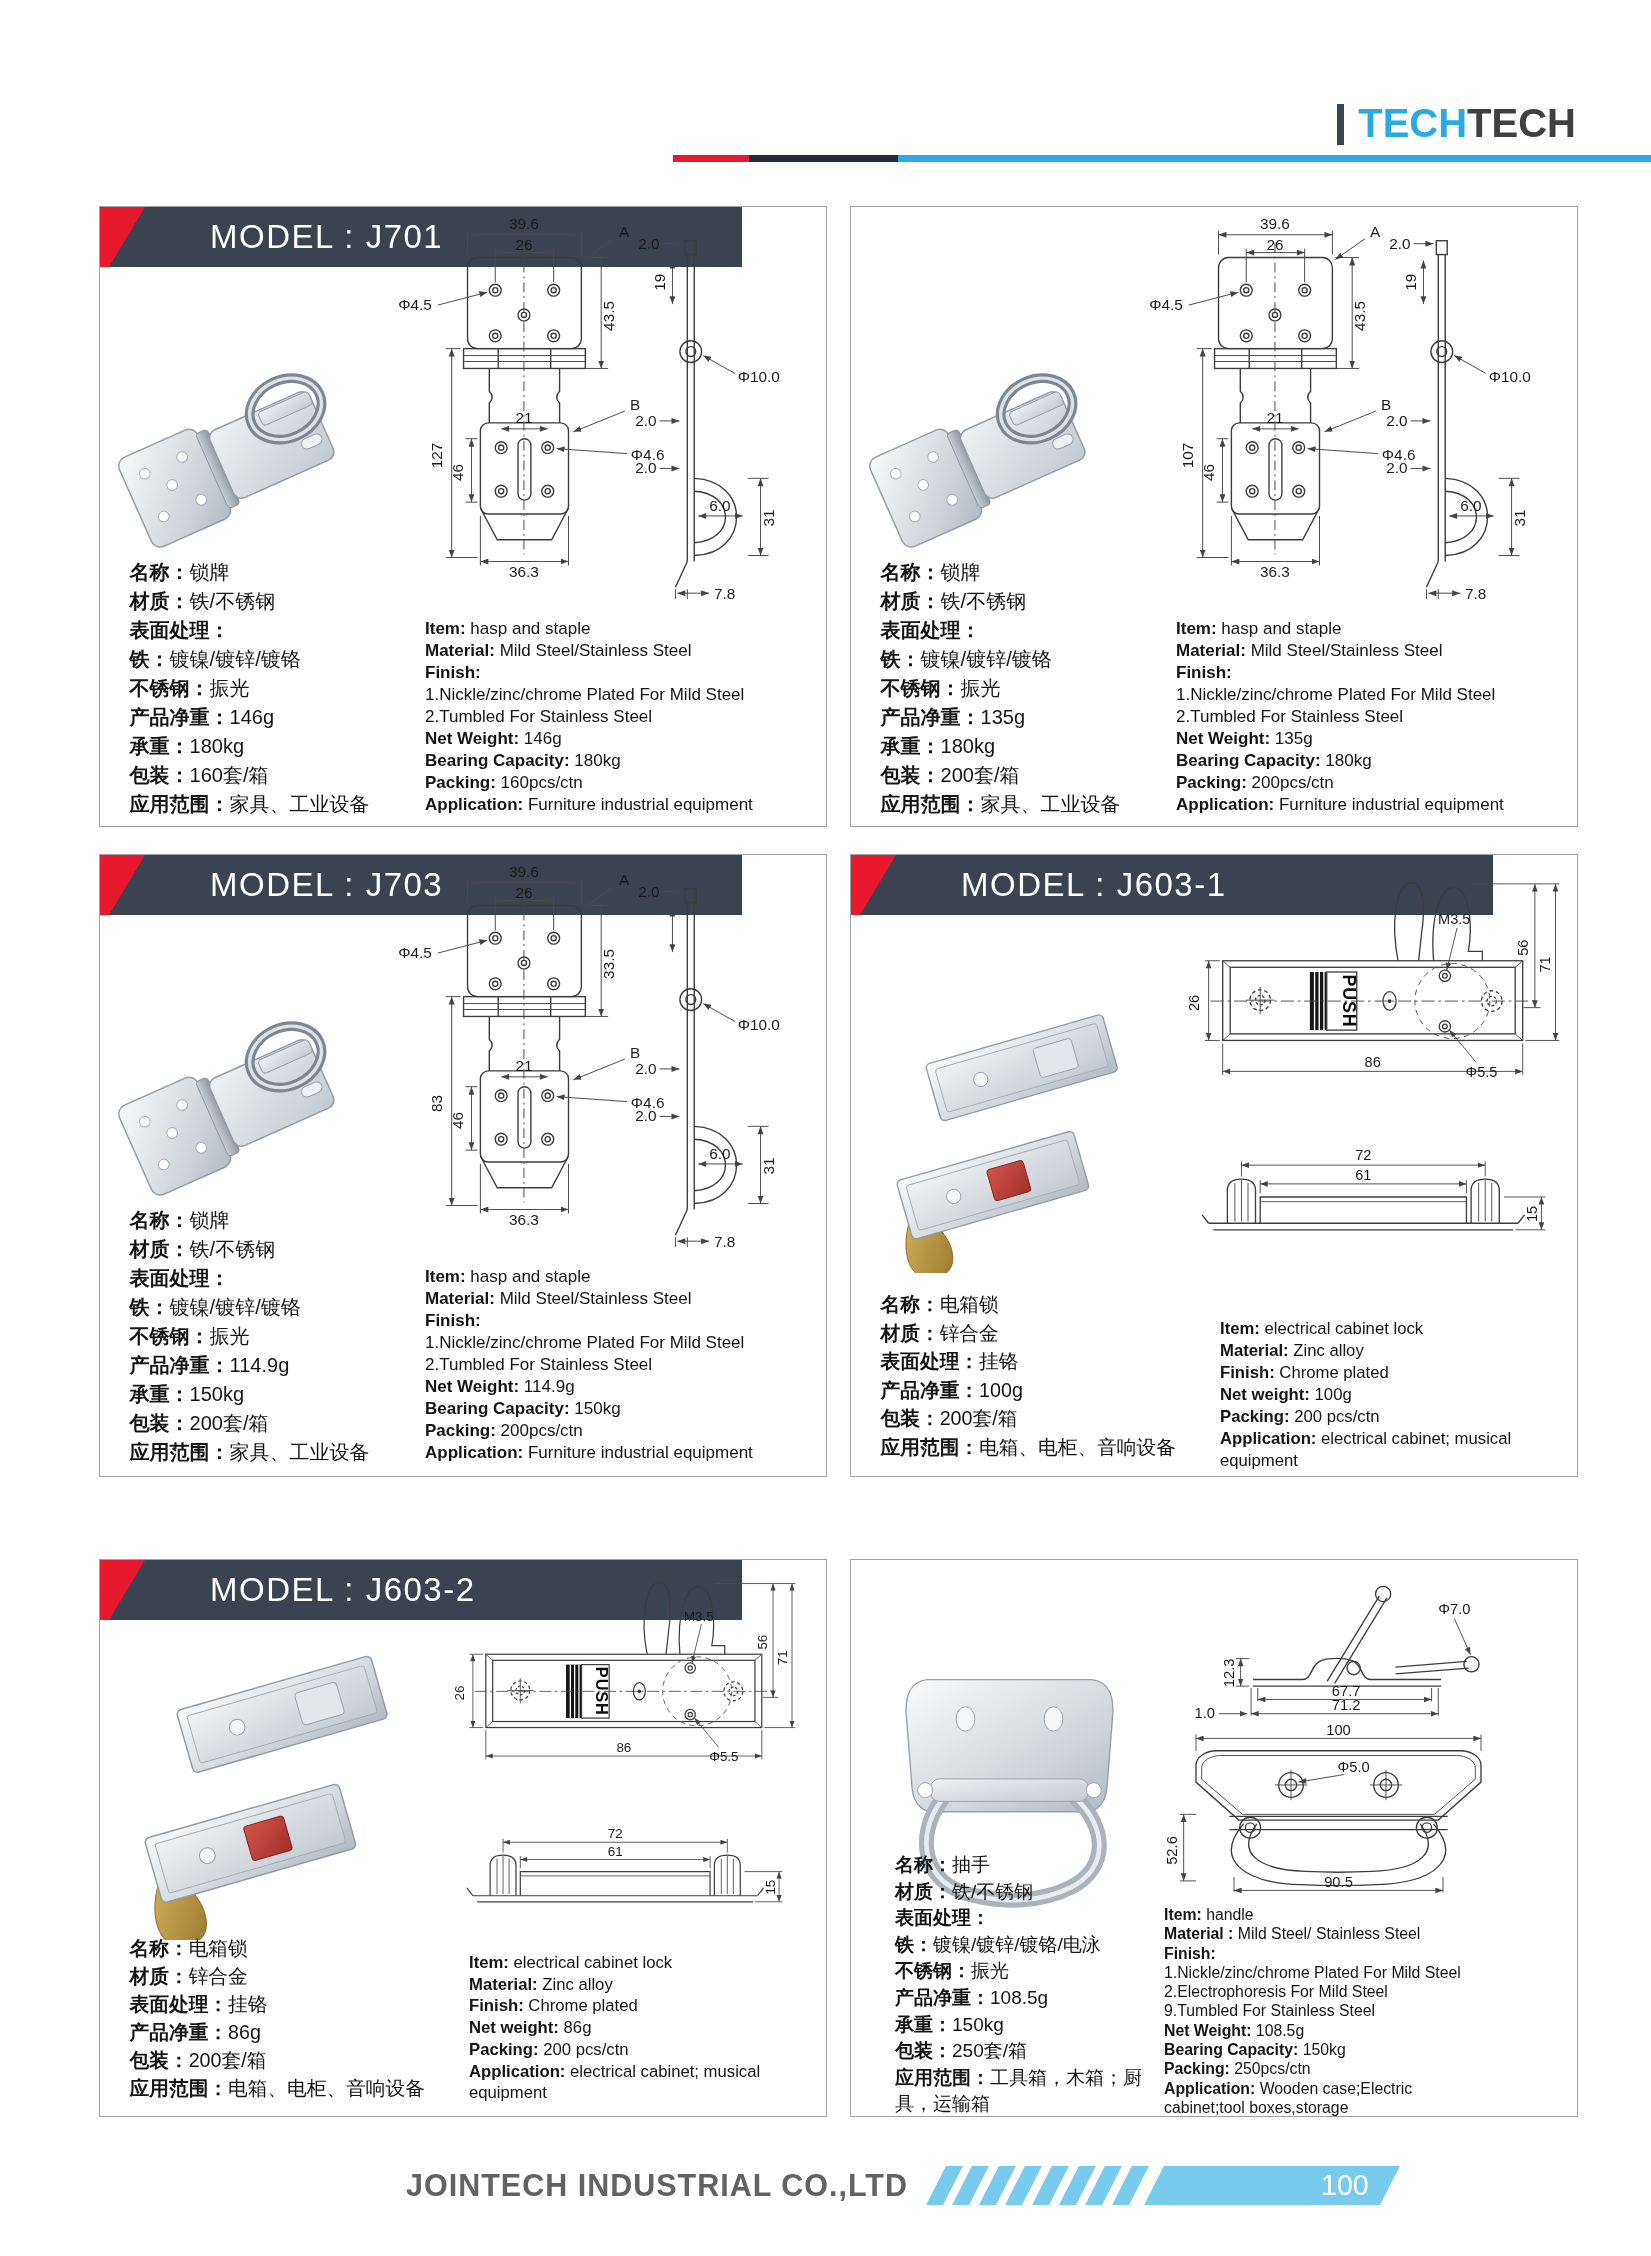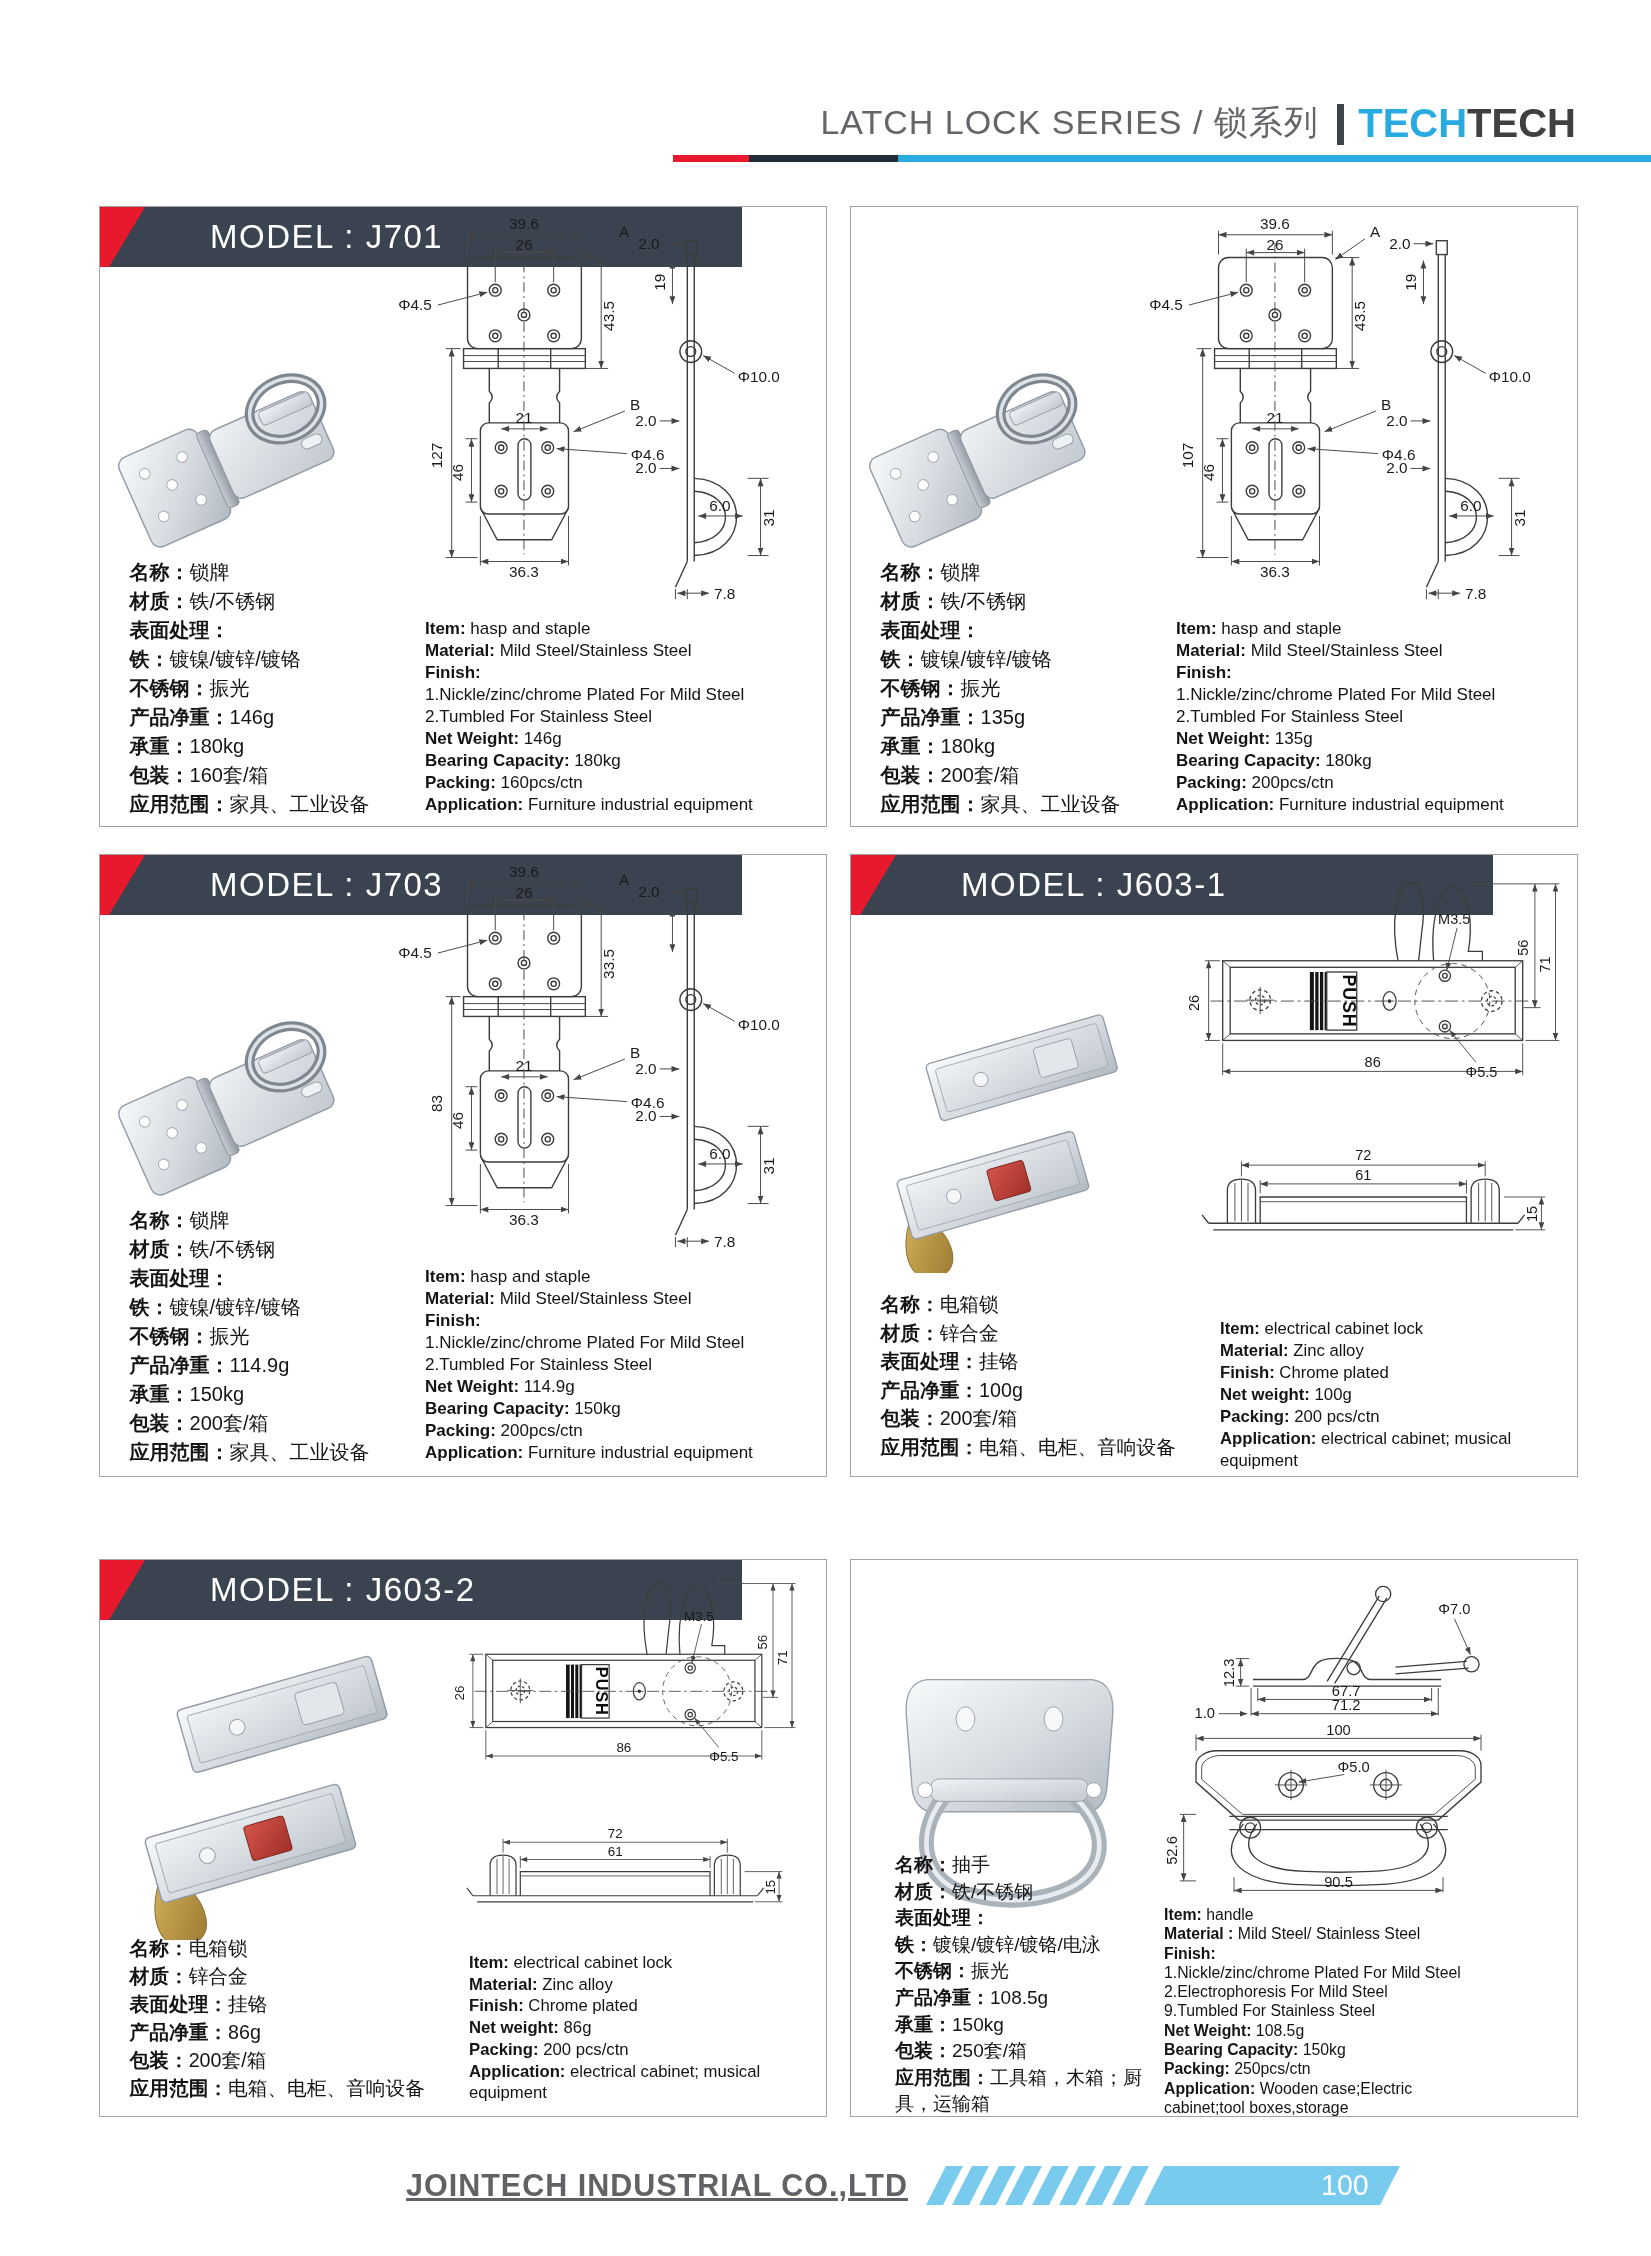--- a/index.html
+++ b/index.html
@@ -30,21 +30,21 @@
   .zh b{font-weight:700;margin-top:40px;}
   .en b{font-weight:700;}
   .sl{color:#141414;}
   
   .g{stroke:#3c3c3c;fill:none;stroke-width:1.4;}
   .d{stroke:#4a4a4a;fill:none;stroke-width:1;}
   .draw text{font-family:"Liberation Sans",sans-serif;font-size:15.5px;fill:#1b1b1b;}
   .draw .push{font-size:19px;font-weight:700;fill:#0d0d0d;letter-spacing:1px;}
   
   .footer{position:absolute;left:406px;top:2165px;height:41px;display:flex;align-items:center;}
-  .company{font-size:30.5px;font-weight:700;color:#616265;letter-spacing:1px;margin-right:27.6px;white-space:nowrap;text-decoration:underline;}
+  .company{font-size:30.5px;font-weight:700;color:#616265;letter-spacing:1px;margin-right:27.6px;white-space:nowrap;}
   .slashes{display:flex;gap:9.9px;margin-right:15.8px;}
   .slashes i{display:block;width:16.7px;height:39px;background:#79cbee;transform:skewX(-27deg);}
   .pagebox{width:236px;height:39px;background:#79cbee;transform:skewX(-27deg);
            display:flex;align-items:center;justify-content:flex-end;}
   .pagebox span{transform:skewX(27deg);color:#fff;font-size:28.6px;padding-right:21.7px;}
   .defs{position:absolute;width:0;height:0;overflow:hidden;}
 </style>
 </head>
 <body>
 
@@ -307,21 +307,20 @@
         <path d="M78,150 C48,190 58,240 110,252 C145,261 185,259 215,244 C258,222 252,178 222,150" fill="none" stroke="#aab2ba" stroke-width="16" stroke-linecap="round"></path>
         <path d="M78,150 C48,190 58,240 110,252 C145,261 185,259 215,244 C258,222 252,178 222,150" fill="none" stroke="#e8ecf0" stroke-width="5" stroke-linecap="round"></path>
         <rect x="66" y="128" width="168" height="24" rx="9" fill="url(#mg2)" stroke="#99a1a9"></rect>
         <circle cx="60" cy="140" r="8" fill="#fff" stroke="#98a0a8"></circle>
         <circle cx="240" cy="140" r="8" fill="#fff" stroke="#98a0a8"></circle>
       </g>
     </defs>
   </svg>
 
   <div class="header">
-    <div class="htitle">LATCH LOCK SERIES / 锁系列</div>
     <div class="hsep"></div>
     <div class="brand"><span class="bj">TECH</span><span class="bt">TECH</span></div>
   </div>
   <div class="tricolor">
       <i class="tr"></i>
       <i class="tn"></i>
       <i class="tb"></i>
     </div>
 
   <section class="card" style="left:99px;top:206px;width:726px;height:619px">

